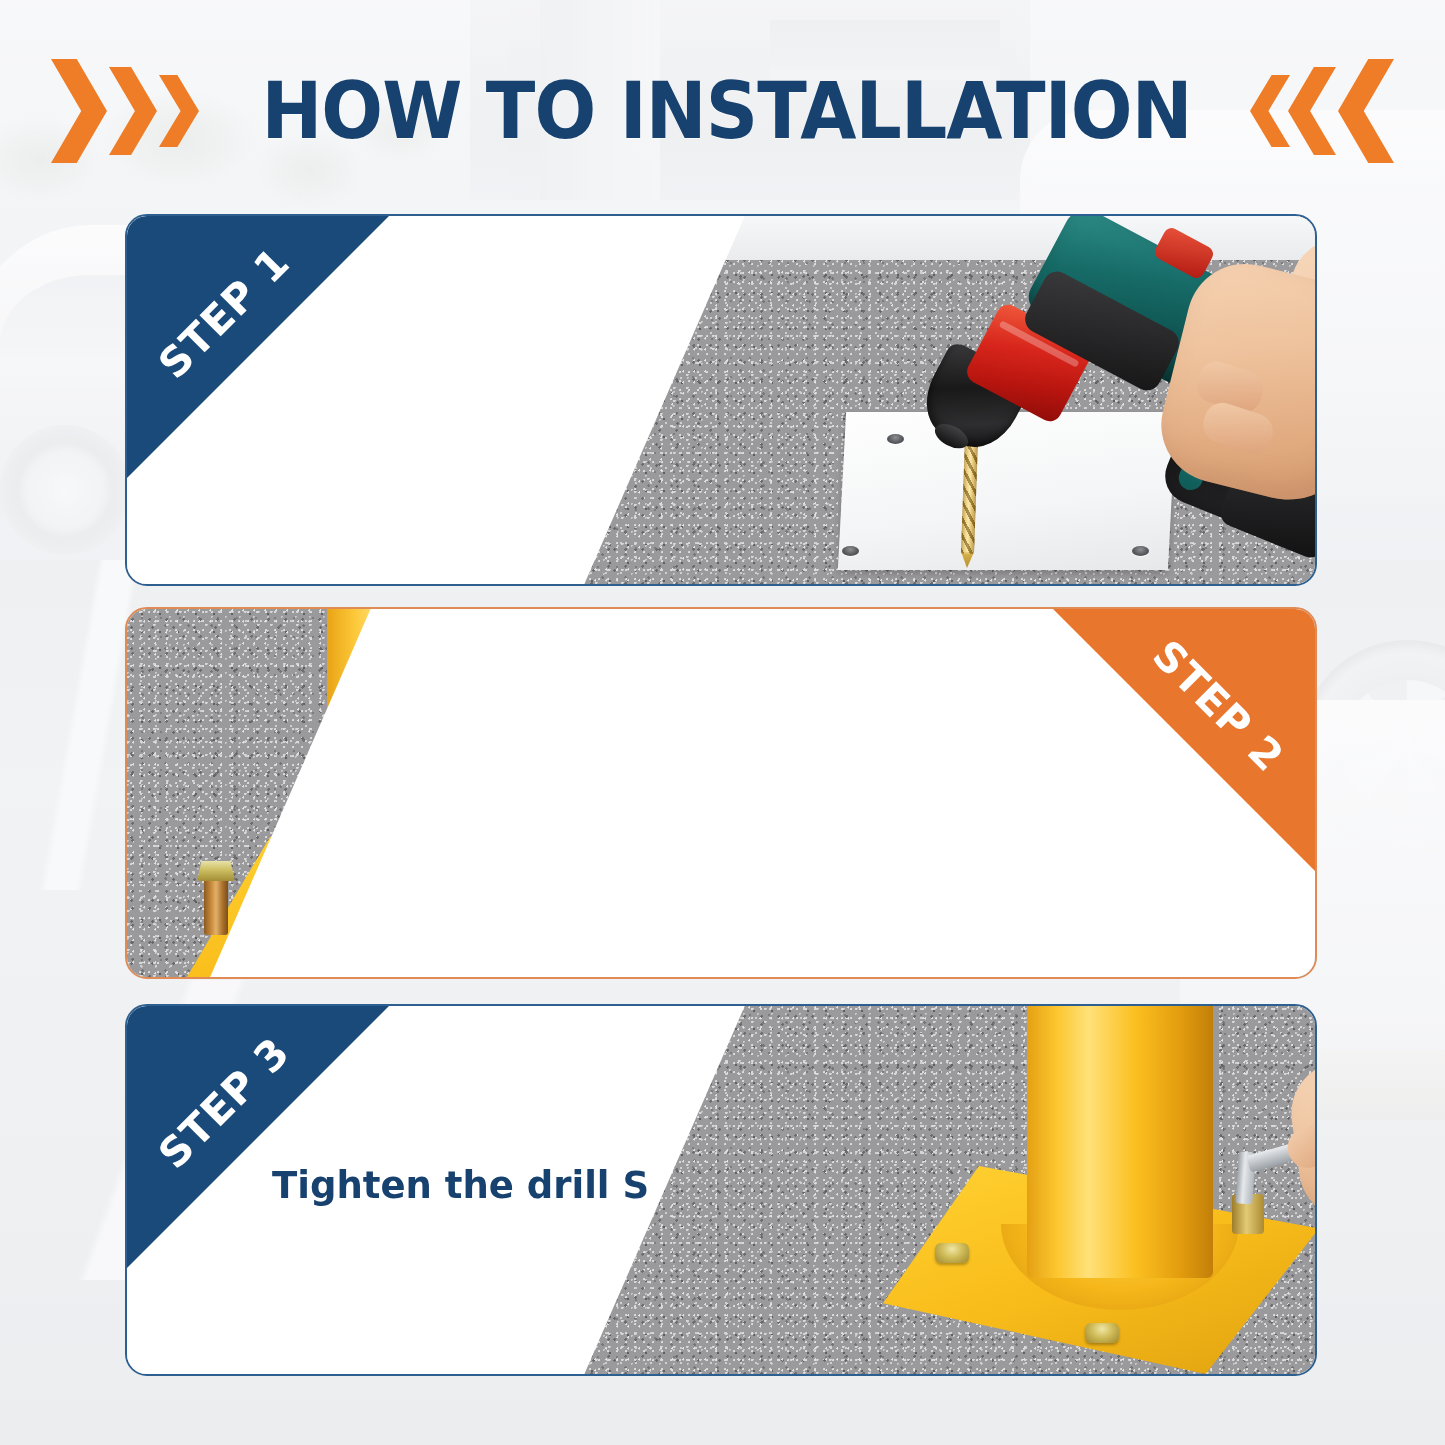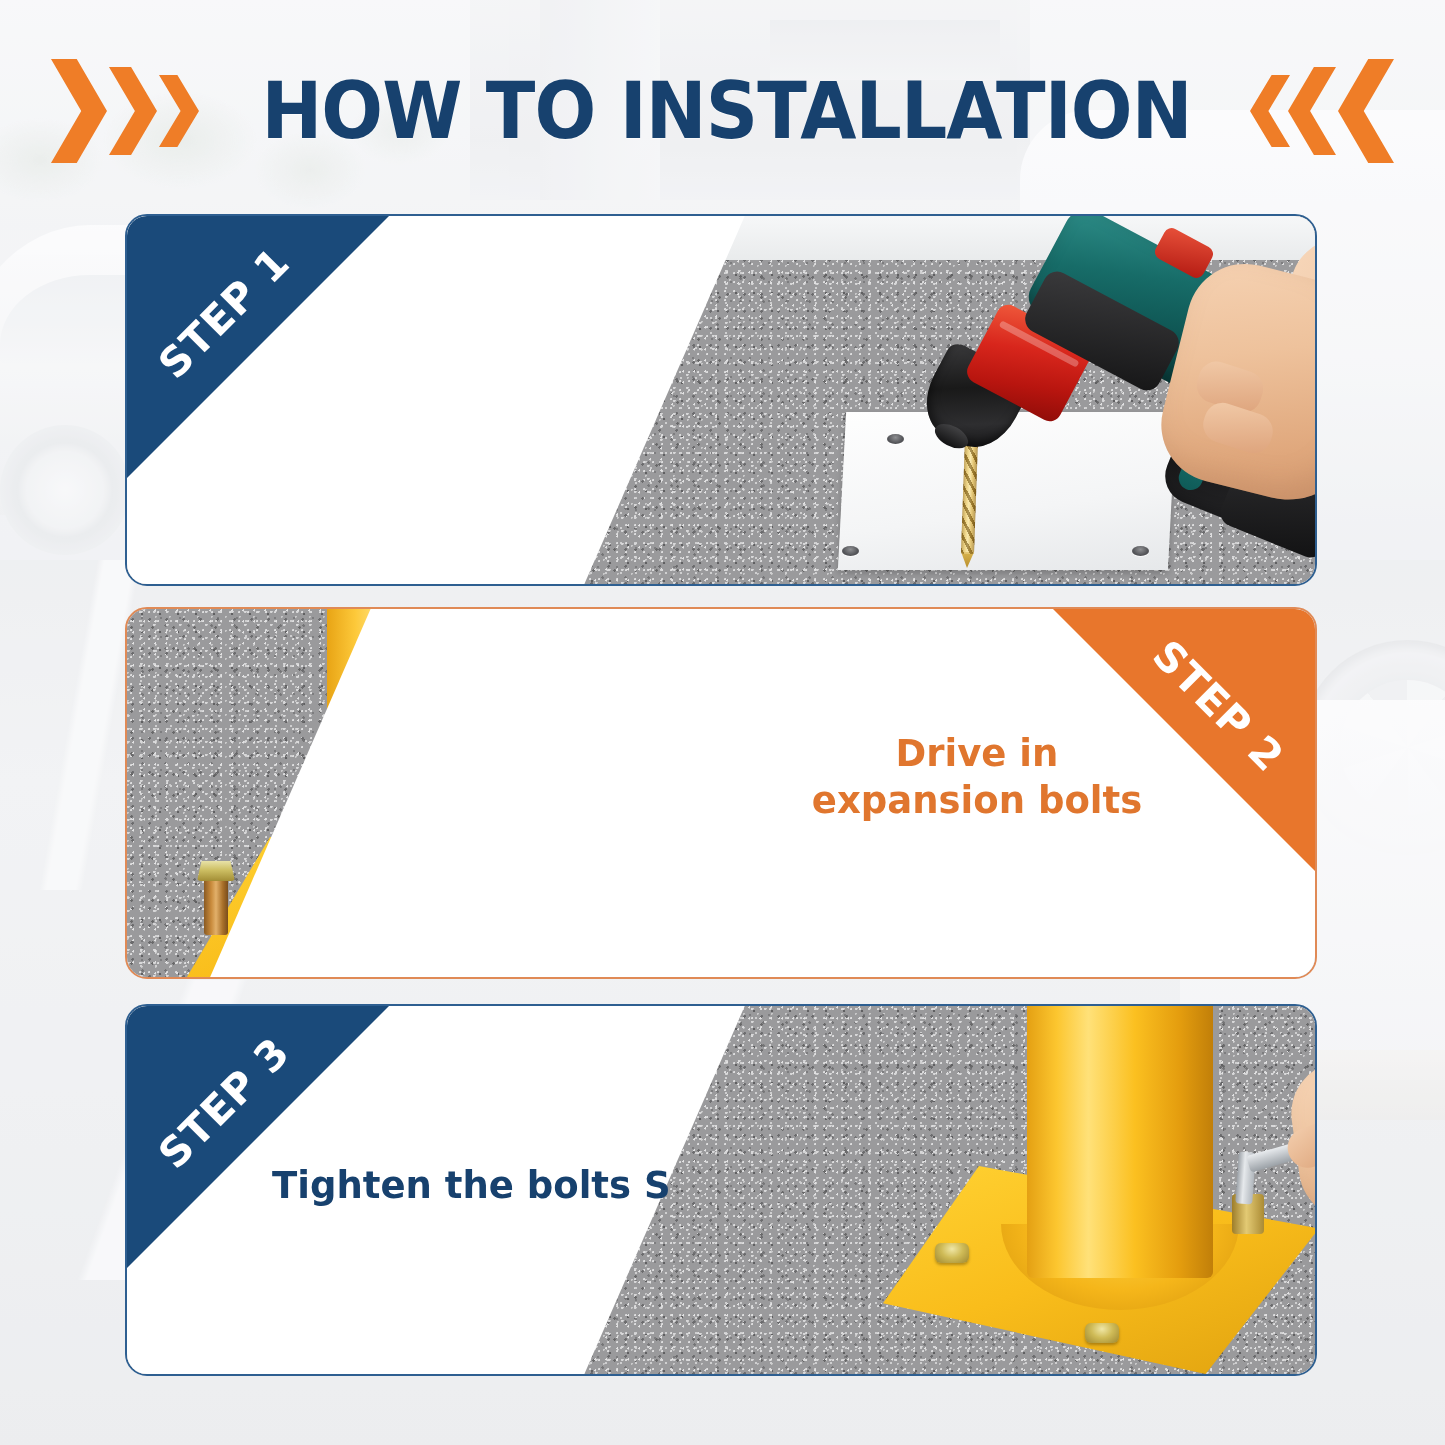--- a/index.html
+++ b/index.html
@@ -537,22 +537,20 @@
     <div class="s2-bolt s2-b1"></div>
     <div class="s2-bolt s2-b2"></div>
     <div class="s2-hole"></div>
     <div class="s2-hammer-claw"></div>
     <div class="s2-hammer-head"></div>
     <div class="s2-hammer-handle"></div>
   </div>
 
   <div class="panel-white panel-right"></div>
 
-  <div class="caption" id="cap-2">Drive in
-expansion bolts</div>
 
   <div class="ribbon ribbon-tr ribbon-orange">
     <span class="ribbon-label">STEP 2</span>
   </div>
 
 </div>
 
 <div class="card" id="card-3">
 
   <div class="photo concrete">
@@ -564,19 +562,19 @@
     <div class="s3-wrench-sleeve"></div>
     <div class="s3-wrench-v"></div>
     <div class="s3-wrench-h"></div>
 
     <div class="s3-hand"></div>
     <div class="s3-thumb"></div>
   </div>
 
   <div class="panel-white panel-left"></div>
 
-  <div class="caption" id="cap-3">Tighten the bolts S</div>
+  <div class="caption" id="cap-3">Tighten the drill S</div>
 
   <div class="ribbon ribbon-tl ribbon-navy">
     <span class="ribbon-label">STEP 3</span>
   </div>
 
 </div>
 
 </body></html>

